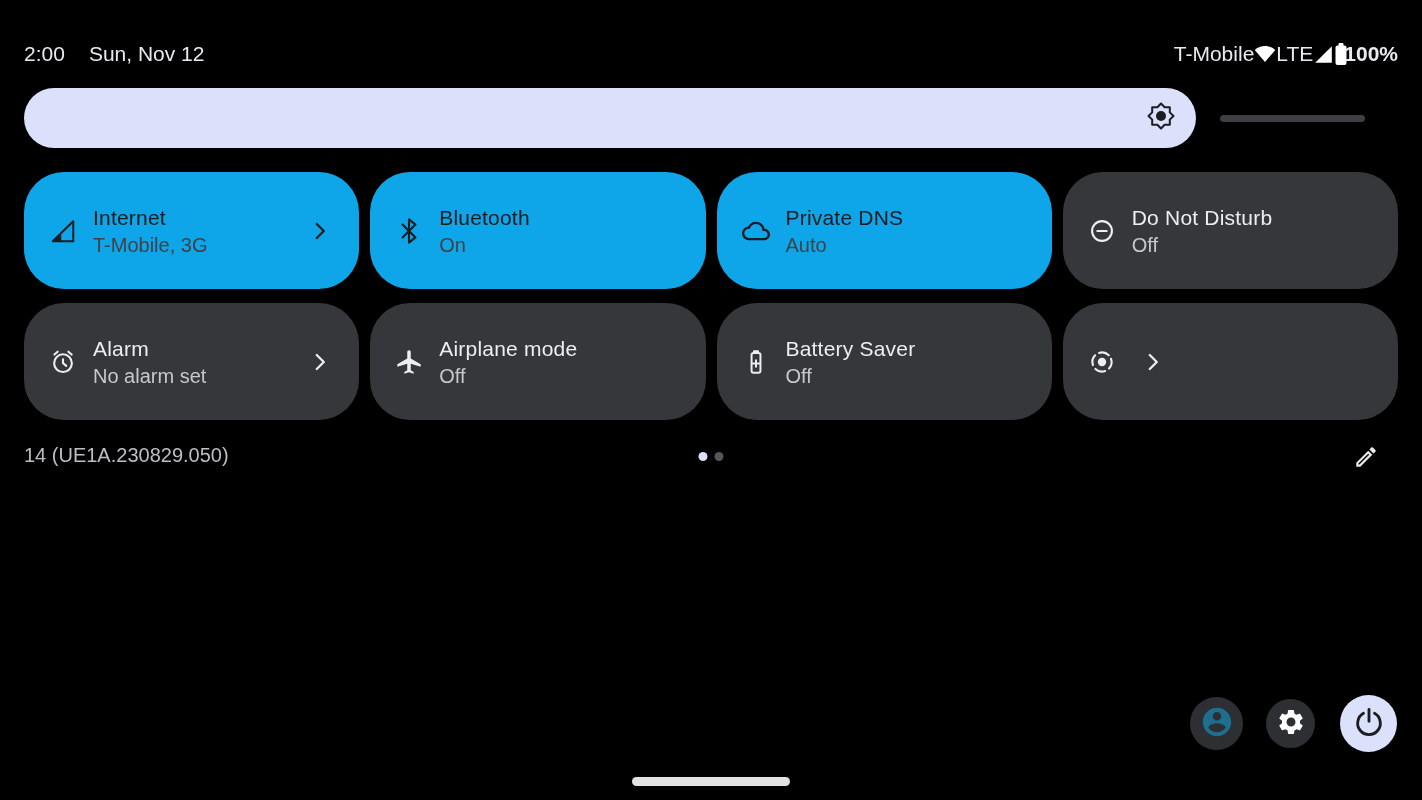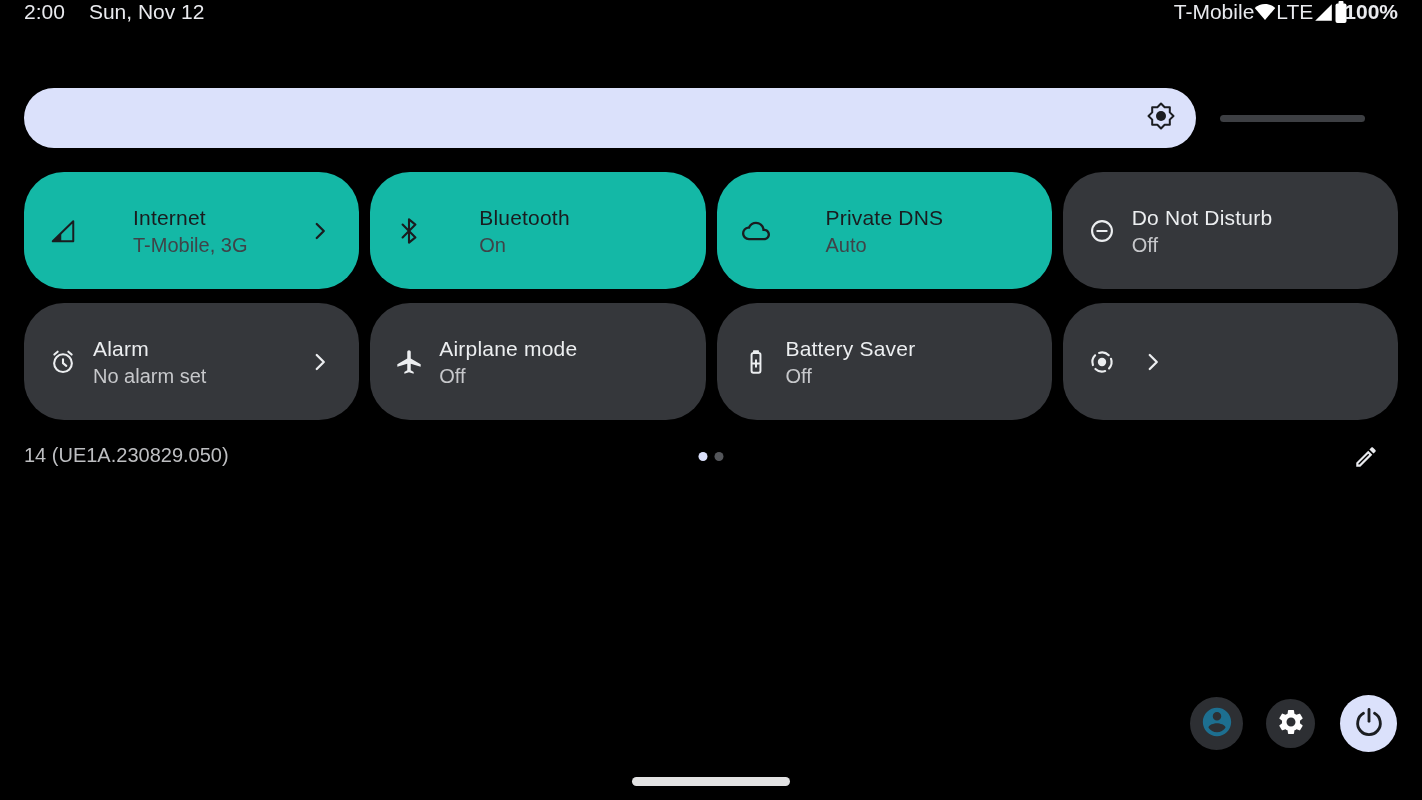--- a/index.html
+++ b/index.html
@@ -7,21 +7,21 @@
   body {
     background:#000;
     font-family:"Liberation Sans", sans-serif;
     position:relative;
     overflow:hidden;
     color:#e9eaee;
   }
   
   .status-bar {
     position:absolute; top:0; left:0; width:1422px; height:66px;
-    display:flex; justify-content:space-between; align-items:flex-start;
+    display:flex; justify-content:space-between; align-items:flex-end;
     padding:0 24px; font-size:21px;
   }
   .sb-left { display:flex; align-items:center; gap:24px; font-weight:500; }
   .sb-right { display:flex; align-items:center; gap:0; font-weight:500; }
   .sb-right .pct { margin-left:-4px;font-weight:bold; }
   .sb-icon { display:flex; align-items:center; }
   
   .brightness { position:absolute; left:24px; top:88px; width:1341px; height:60px; cursor:pointer; }
   .brightness-fill {
     position:absolute; left:0; top:0; height:60px; width:87.4%;
@@ -36,21 +36,21 @@
   .tiles {
     position:absolute; left:24px; top:172px; width:1374px;
     display:grid; grid-template-columns:repeat(4,1fr);
     column-gap:11px; row-gap:14px;
   }
   .tile {
     height:117px; border-radius:40px; background:#35373b; color:#eceef0;
     display:flex; align-items:center; padding:0 26px 0 24px; cursor:pointer;
     border:none; text-align:left; font-family:inherit;
   }
-  .tile.active { background:#14b8a6; color:#1a1c1f;gap:40px; }
+  .tile.active { background:#0ea5e9; color:#1a1c1f; }
   .icon-wrap { width:30px; height:30px; flex:none; margin-right:15px;
     display:flex; align-items:center; justify-content:center; }
   .tile .text { display:flex; flex-direction:column; gap:3px; flex:1; min-width:0; }
   .tile .title { font-size:21px; font-weight:500; letter-spacing:.2px; line-height:25px; }
   .tile .subtitle { font-size:20px; line-height:24px; color:#c7c8cb; }
   .tile.active .subtitle { color:#3f4348; }
   .chev { flex:none; display:flex; align-items:center; margin-left:8px; }
   
   .qs-footer { position:absolute; left:24px; top:440px; width:1374px; height:34px; }
   .build { position:absolute; left:0; top:4px; font-size:20px; color:#bdbec1; }

